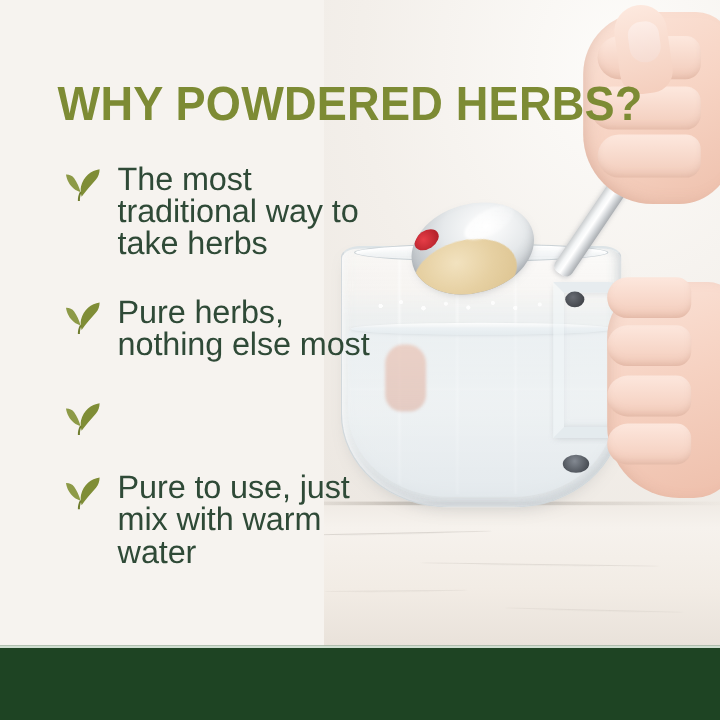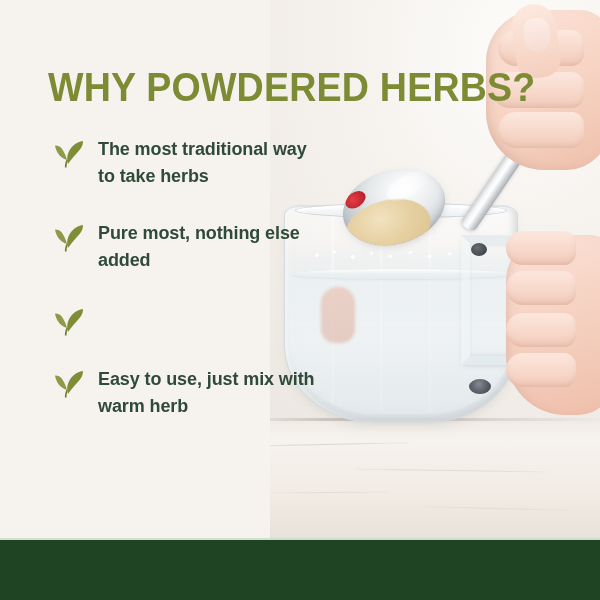--- a/index.html
+++ b/index.html
@@ -326,26 +326,25 @@
   }
   .leaf-icon {
     flex: 0 0 auto;
     width: 34px;
     height: 30px;
     margin-top: 2px;
   }
   .bullet-text {
     flex: 1 1 auto;
     margin-left: 12px;
-    font-size: 18px;
+    font-size: 27px;
     line-height: 27px;
     color: #2f4a37;
     font-family: "Liberation Sans", sans-serif;
     letter-spacing: -.1px;
-    font-weight: bold;
   }
 
   
   .bottom-bar {
     position: absolute;
     left: 0;
     right: 0;
     top: 538px;
     height: 62px;
     background: #1e4423;
@@ -421,41 +420,41 @@
     </li>
 
     <li class="bullet">
       <span class="leaf-icon">
         <svg viewBox="0 0 34 30" width="34" height="30" aria-hidden="true">
           <path d="M31 3 C24 4 17.5 9 15.5 17.5 C15 20 15.2 23 16 26 C19.5 21 24 16 28 11.5 C30 9.2 31 6 31 3 Z" fill="#7f8d36"></path>
           <path d="M3 7.5 C3.6 12 6 16.5 9.6 19.3 C11.4 20.7 13.3 21.6 15.1 22 C13.9 18 12.2 14 9.8 10.6 C8.2 8.4 5.8 7.4 3 7.5 Z" fill="#8d9a47"></path>
           <path d="M14.6 21.8 C13.4 24.2 12.8 26.8 12.9 29.4 L14.6 29.4 C14.5 26.9 15 24.4 16 22.2 Z" fill="#6f7d2e"></path>
         </svg>
       </span>
-      <span class="bullet-text">Pure most, nothing else added</span>
+      <span class="bullet-text">Pure herbs, nothing else most</span>
     </li>
 
     <li class="bullet">
       <span class="leaf-icon">
         <svg viewBox="0 0 34 30" width="34" height="30" aria-hidden="true">
           <path d="M31 3 C24 4 17.5 9 15.5 17.5 C15 20 15.2 23 16 26 C19.5 21 24 16 28 11.5 C30 9.2 31 6 31 3 Z" fill="#7f8d36"></path>
           <path d="M3 7.5 C3.6 12 6 16.5 9.6 19.3 C11.4 20.7 13.3 21.6 15.1 22 C13.9 18 12.2 14 9.8 10.6 C8.2 8.4 5.8 7.4 3 7.5 Z" fill="#8d9a47"></path>
           <path d="M14.6 21.8 C13.4 24.2 12.8 26.8 12.9 29.4 L14.6 29.4 C14.5 26.9 15 24.4 16 22.2 Z" fill="#6f7d2e"></path>
         </svg>
       </span>
     </li>
 
     <li class="bullet">
       <span class="leaf-icon">
         <svg viewBox="0 0 34 30" width="34" height="30" aria-hidden="true">
           <path d="M31 3 C24 4 17.5 9 15.5 17.5 C15 20 15.2 23 16 26 C19.5 21 24 16 28 11.5 C30 9.2 31 6 31 3 Z" fill="#7f8d36"></path>
           <path d="M3 7.5 C3.6 12 6 16.5 9.6 19.3 C11.4 20.7 13.3 21.6 15.1 22 C13.9 18 12.2 14 9.8 10.6 C8.2 8.4 5.8 7.4 3 7.5 Z" fill="#8d9a47"></path>
           <path d="M14.6 21.8 C13.4 24.2 12.8 26.8 12.9 29.4 L14.6 29.4 C14.5 26.9 15 24.4 16 22.2 Z" fill="#6f7d2e"></path>
         </svg>
       </span>
-      <span class="bullet-text">Easy to use, just mix with warm herb</span>
+      <span class="bullet-text">Pure to use, just mix with warm water</span>
     </li>
 
   </ul>
 
   <div class="bottom-bar"></div>
 
 </div>
 
 </body></html>

